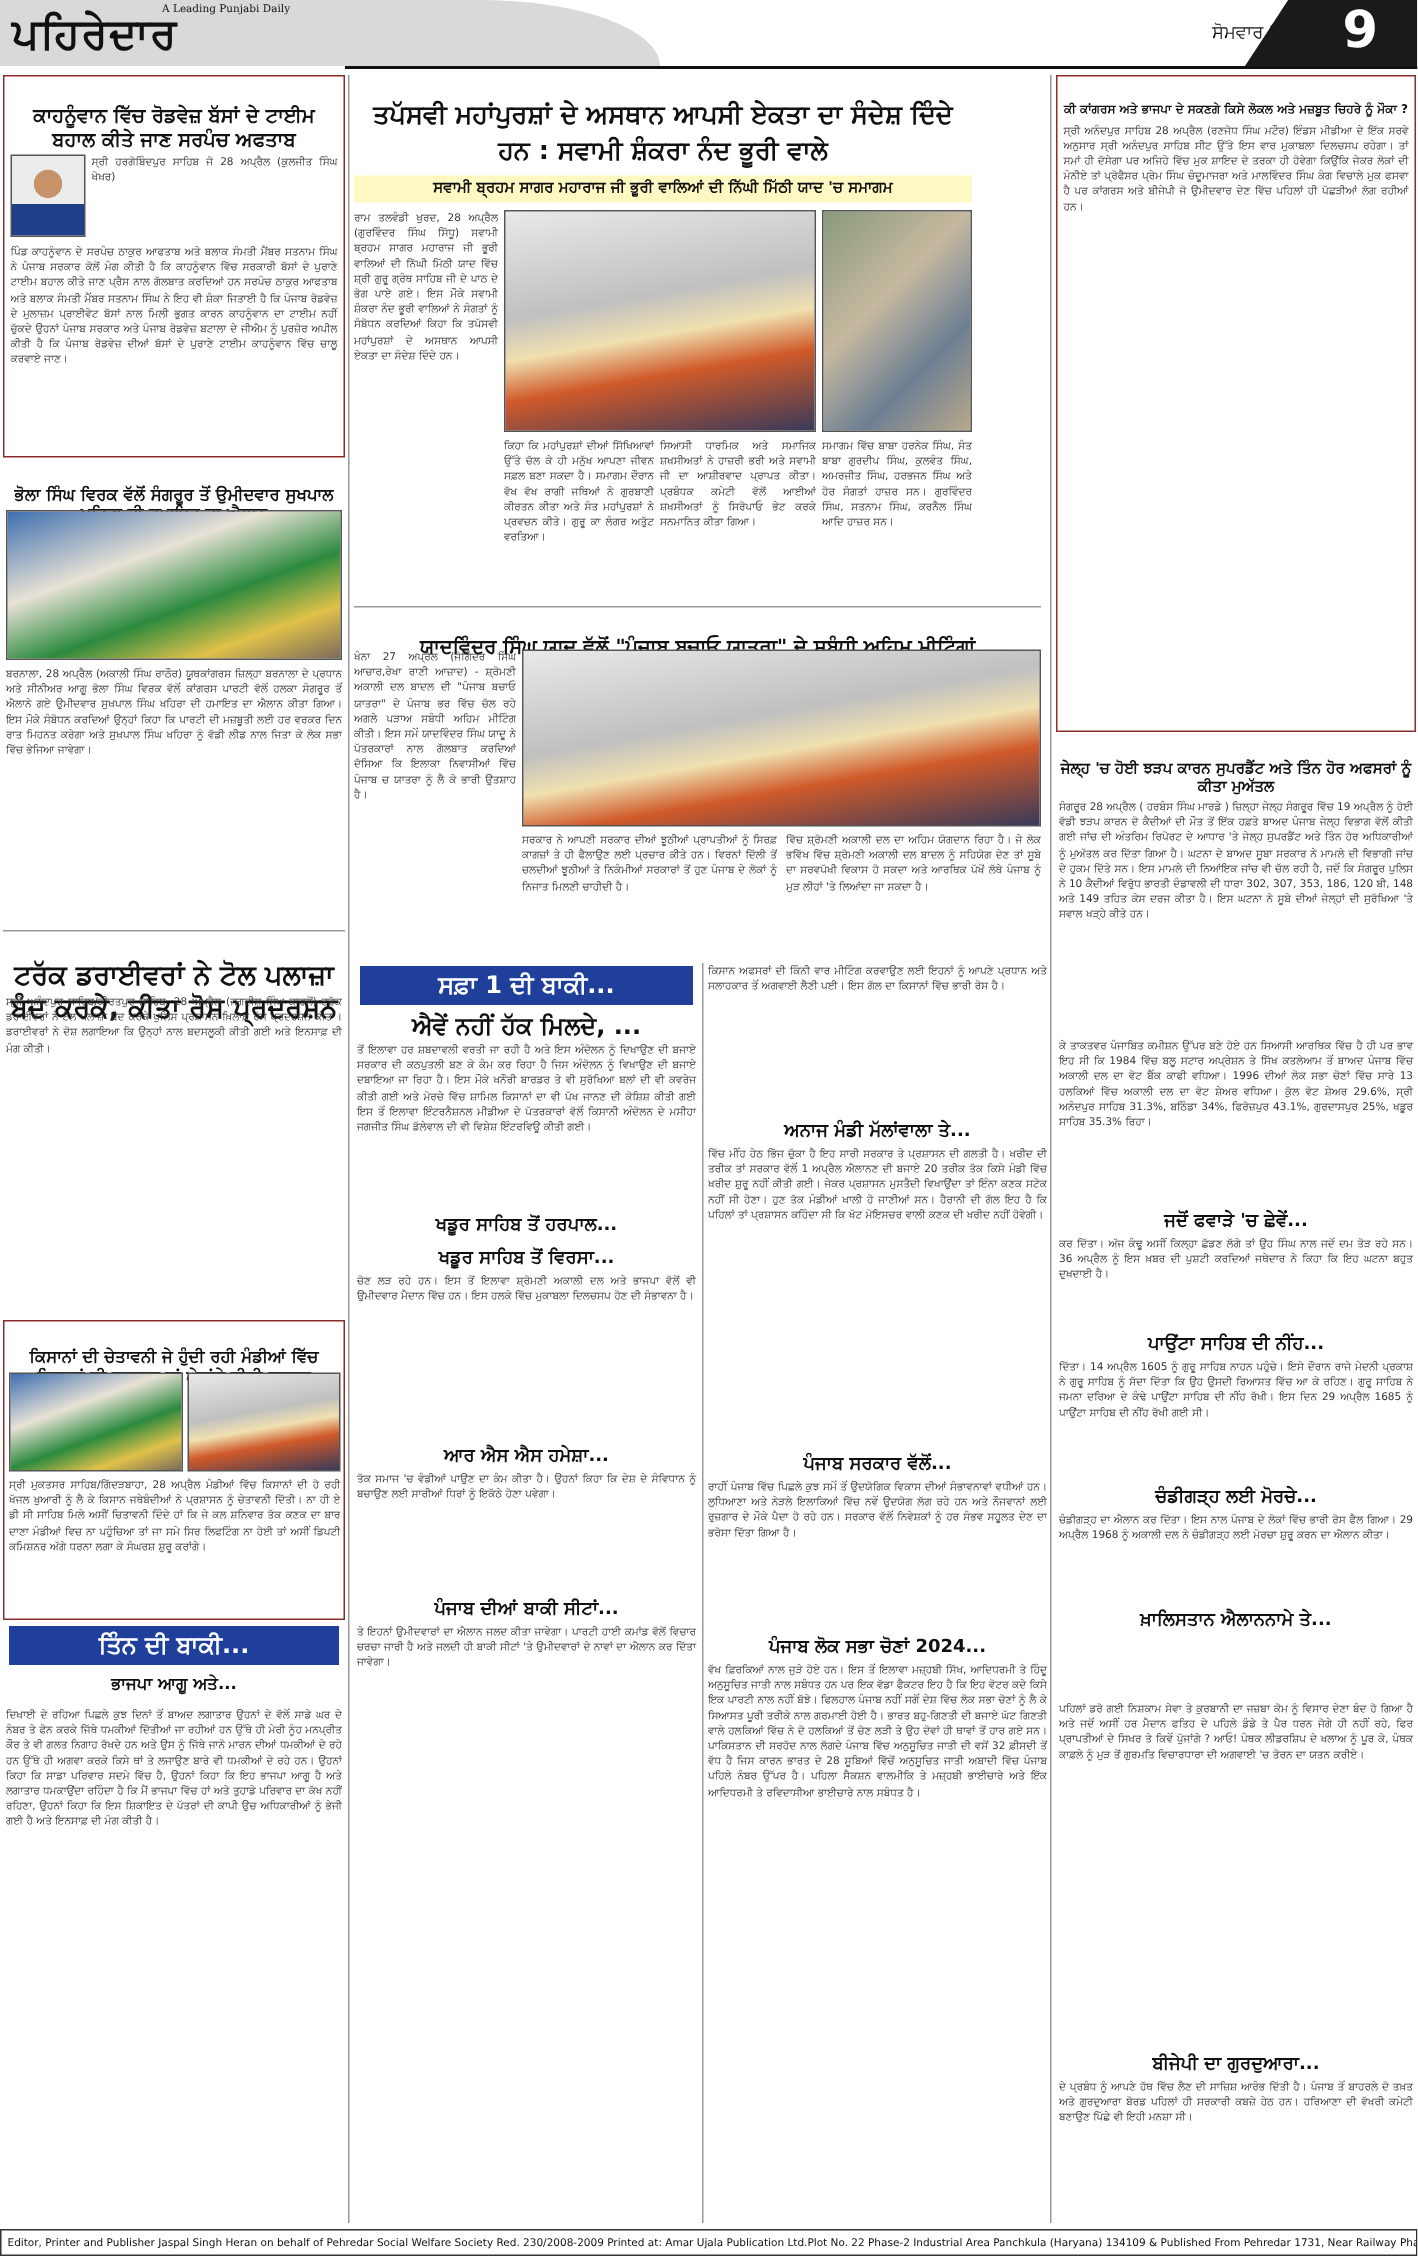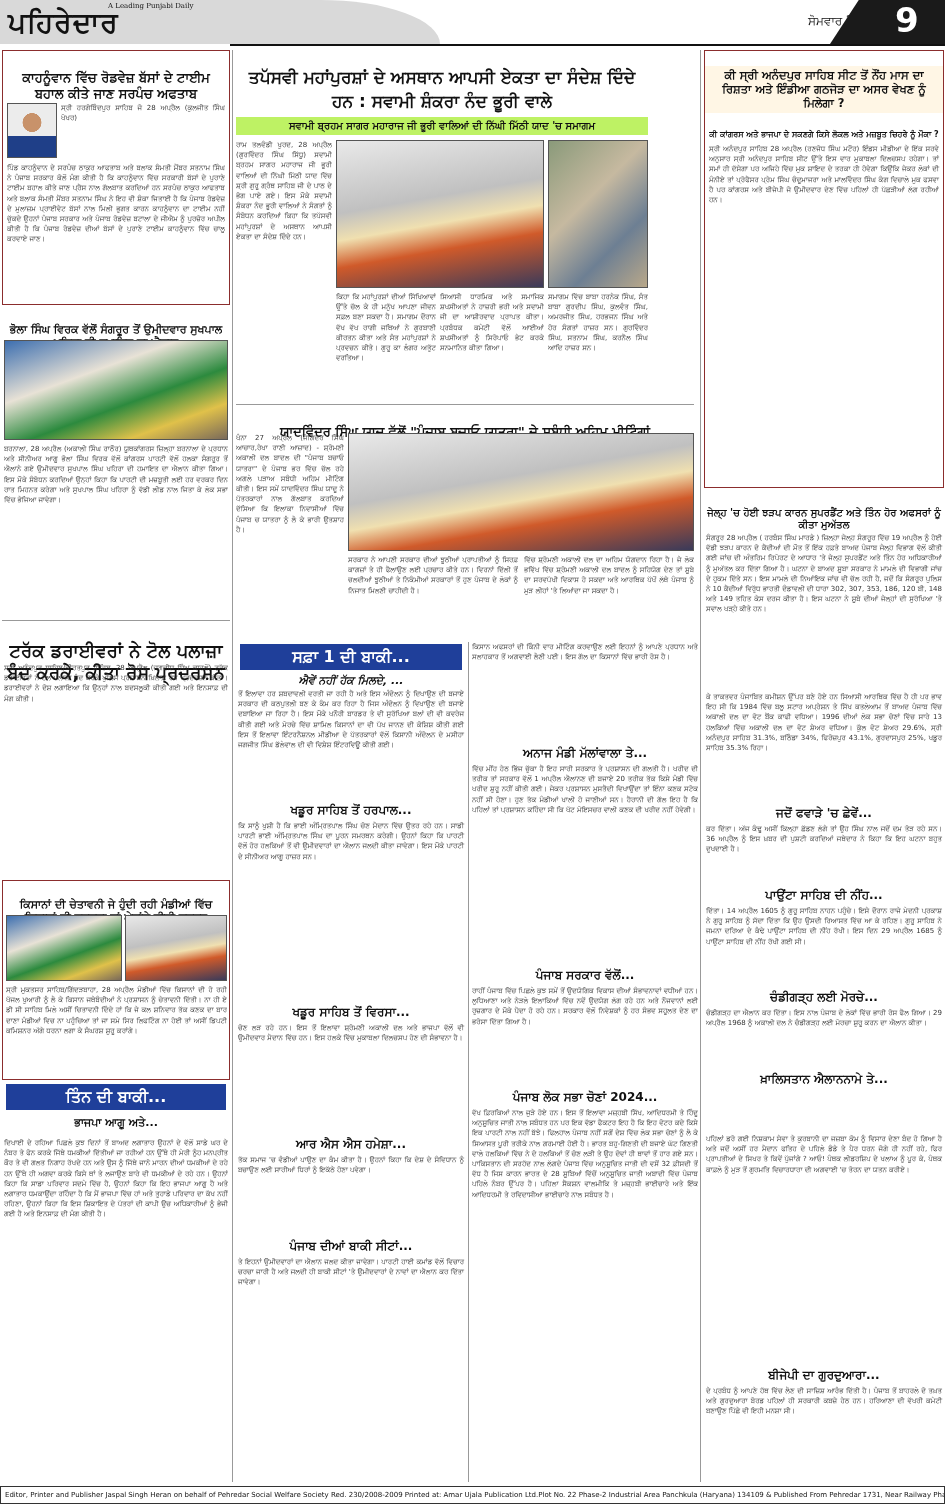--- a/index.html
+++ b/index.html
@@ -15,21 +15,21 @@
   .page-black { left:815px; top:0; width:130px; height:44px; background:#1a1a1a; clip-path: polygon(25% 0,100% 0,100% 100%,0 100%); }
   .page-num { left:895px; top:0; font-size:34px; font-weight:bold; color:#fff; font-family:"DejaVu Sans", sans-serif; }
   .col-box { border:1px solid #8b2d2d; }
   .hl { font-weight:bold; text-align:center; line-height:1.2;margin-top:15px; }
   .body-text { font-size:7px; line-height:10.2px; color:#333; text-align:justify; overflow:hidden; font-family:"DejaVu Sans", sans-serif; }
   .photo { background: linear-gradient(135deg,#8a9a7a,#c6b9a0 40%,#6d7f93 70%,#b9a88a); border:1px solid #555; }
   .photo.blue { background: linear-gradient(160deg,#3d6fb0,#e8e2d6 35%,#2c8a3e 60%,#e0c14a 80%,#7a6a5a); }
   .photo.white { background: linear-gradient(170deg,#e9e9e9,#c0c0c0 40%,#f0e0b0 55%,#d05a2a 70%,#3a3a5a); }
   .photo.portrait { background: radial-gradient(circle at 50% 35%, #c8926a 0 22%, transparent 23%), linear-gradient(#ececec 60%, #1f3f88 61%); }
   .band-blue { background:#1f3f9a; color:#fff; font-weight:bold; text-align:center; }
-  .band-pink { background:#bef264; }
+  .band-pink { background:#fef9c3; }
   .subhd { font-weight:bold; text-align:center; }
   .vrule { background:#999; width:1px; }
   .footer { left:0; top:1486px; width:945px; height:18px; border:1px solid #333; font-size:7px; line-height:16px; padding-left:4px; white-space:nowrap; overflow:hidden; }
 </style>
 </head>
 <body>
 
 <div class="abs masthead">
   <div class="abs mast-grey"></div>
   <div class="abs logo">ਪਹਿਰੇਦਾਰ</div>
@@ -89,24 +89,23 @@
   <div class="hl" style="font-size:13px;padding:4px;">ਯਾਦਵਿੰਦਰ ਸਿੰਘ ਯਾਦੂ ਵੱਲੋਂ "ਪੰਜਾਬ ਬਚਾਓ ਯਾਤਰਾ" ਦੇ ਸਬੰਧੀ ਅਹਿਮ ਮੀਟਿੰਗਾਂ</div>
   <div class="abs body-text" style="left:0;top:28px;width:108px;height:206px;">ਖੰਨਾ 27 ਅਪ੍ਰੈਲ (ਜੋਗਿੰਦਰ ਸਿੰਘ ਆਚਾਰ,ਰੇਖਾ ਰਾਣੀ ਆਜ਼ਾਦ) - ਸ਼੍ਰੋਮਣੀ ਅਕਾਲੀ ਦਲ ਬਾਦਲ ਦੀ "ਪੰਜਾਬ ਬਚਾਓ ਯਾਤਰਾ" ਦੇ ਪੰਜਾਬ ਭਰ ਵਿੱਚ ਚੱਲ ਰਹੇ ਅਗਲੇ ਪੜਾਅ ਸਬੰਧੀ ਅਹਿਮ ਮੀਟਿੰਗ ਕੀਤੀ। ਇਸ ਸਮੇਂ ਯਾਦਵਿੰਦਰ ਸਿੰਘ ਯਾਦੂ ਨੇ ਪੱਤਰਕਾਰਾਂ ਨਾਲ ਗੱਲਬਾਤ ਕਰਦਿਆਂ ਦੱਸਿਆ ਕਿ ਇਲਾਕਾ ਨਿਵਾਸੀਆਂ ਵਿੱਚ ਪੰਜਾਬ ਚ ਯਾਤਰਾ ਨੂੰ ਲੈ ਕੇ ਭਾਰੀ ਉਤਸ਼ਾਹ ਹੈ।</div>
   <div class="abs photo white" style="left:112px;top:28px;width:346px;height:118px;"></div>
   <div class="abs body-text" style="left:112px;top:150px;width:170px;height:84px;">ਸਰਕਾਰ ਨੇ ਆਪਣੀ ਸਰਕਾਰ ਦੀਆਂ ਝੂਠੀਆਂ ਪ੍ਰਾਪਤੀਆਂ ਨੂੰ ਸਿਰਫ਼ ਕਾਗਜ਼ਾਂ ਤੇ ਹੀ ਫੈਲਾਉਣ ਲਈ ਪ੍ਰਚਾਰ ਕੀਤੇ ਹਨ। ਵਿਰਨਾਂ ਦਿੱਲੀ ਤੋਂ ਚਲਦੀਆਂ ਝੂਠੀਆਂ ਤੇ ਨਿਕੰਮੀਆਂ ਸਰਕਾਰਾਂ ਤੋਂ ਹੁਣ ਪੰਜਾਬ ਦੇ ਲੋਕਾਂ ਨੂੰ ਨਿਜਾਤ ਮਿਲਣੀ ਚਾਹੀਦੀ ਹੈ।</div>
   <div class="abs body-text" style="left:288px;top:150px;width:170px;height:84px;">ਵਿੱਚ ਸ਼੍ਰੋਮਣੀ ਅਕਾਲੀ ਦਲ ਦਾ ਅਹਿਮ ਯੋਗਦਾਨ ਰਿਹਾ ਹੈ। ਜੇ ਲੋਕ ਭਵਿੱਖ ਵਿੱਚ ਸ਼੍ਰੋਮਣੀ ਅਕਾਲੀ ਦਲ ਬਾਦਲ ਨੂੰ ਸਹਿਯੋਗ ਦੇਣ ਤਾਂ ਸੂਬੇ ਦਾ ਸਰਵਪੱਖੀ ਵਿਕਾਸ ਹੋ ਸਕਦਾ ਅਤੇ ਆਰਥਿਕ ਪੱਖੋਂ ਲੱਥੇ ਪੰਜਾਬ ਨੂੰ ਮੁੜ ਲੀਹਾਂ 'ਤੇ ਲਿਆਂਦਾ ਜਾ ਸਕਦਾ ਹੈ।</div>
 </div>
 
 <div class="abs band-blue" style="left:240px;top:644px;width:222px;height:26px;font-size:16px;line-height:26px;">ਸਫ਼ਾ 1 ਦੀ ਬਾਕੀ...</div>
 
 <div class="abs" style="left:236px;top:672px;width:230px;height:810px;">
-  <div class="subhd" style="font-size:11px;padding:2px;font-style:italic;">ਐਵੇਂ ਨਹੀਂ ਹੱਕ ਮਿਲਦੇ, ...</div>
+  <div class="subhd" style="font-size:16px;padding:2px;">ਐਵੇਂ ਨਹੀਂ ਹੱਕ ਮਿਲਦੇ, ...</div>
   <div class="body-text" style="height:110px;padding:0 2px;">ਤੋਂ ਇਲਾਵਾ ਹਰ ਸ਼ਬਦਾਵਲੀ ਵਰਤੀ ਜਾ ਰਹੀ ਹੈ ਅਤੇ ਇਸ ਅੰਦੋਲਨ ਨੂੰ ਦਿਖਾਉਣ ਦੀ ਬਜਾਏ ਸਰਕਾਰ ਦੀ ਕਠਪੁਤਲੀ ਬਣ ਕੇ ਕੰਮ ਕਰ ਰਿਹਾ ਹੈ ਜਿਸ ਅੰਦੋਲਨ ਨੂੰ ਵਿਖਾਉਣ ਦੀ ਬਜਾਏ ਦਬਾਇਆ ਜਾ ਰਿਹਾ ਹੈ। ਇਸ ਮੌਕੇ ਖਨੌਰੀ ਬਾਰਡਰ ਤੇ ਵੀ ਸੁਰੱਖਿਆ ਬਲਾਂ ਦੀ ਵੀ ਕਵਰੇਜ ਕੀਤੀ ਗਈ ਅਤੇ ਮੋਰਚੇ ਵਿੱਚ ਸ਼ਾਮਿਲ ਕਿਸਾਨਾਂ ਦਾ ਵੀ ਪੱਖ ਜਾਨਣ ਦੀ ਕੋਸ਼ਿਸ਼ ਕੀਤੀ ਗਈ ਇਸ ਤੋਂ ਇਲਾਵਾ ਇੰਟਰਨੈਸ਼ਨਲ ਮੀਡੀਆ ਦੇ ਪੱਤਰਕਾਰਾਂ ਵੱਲੋਂ ਕਿਸਾਨੀ ਅੰਦੋਲਨ ਦੇ ਮਸੀਹਾ ਜਗਜੀਤ ਸਿੰਘ ਡੱਲੇਵਾਲ ਦੀ ਵੀ ਵਿਸ਼ੇਸ਼ ਇੰਟਰਵਿਊ ਕੀਤੀ ਗਈ।</div>
   <div class="subhd" style="font-size:12px;padding:4px 2px;">ਖਡੂਰ ਸਾਹਿਬ ਤੋਂ ਹਰਪਾਲ...</div>
-  <div class="body-text" style="height:180px;padding:0 2px;">ਕਿ ਸਾਨੂੰ ਖੁਸ਼ੀ ਹੈ ਕਿ ਭਾਈ ਅੰਮ੍ਰਿਤਪਾਲ ਸਿੰਘ ਚੋਣ ਮੈਦਾਨ ਵਿੱਚ ਉਤਰ ਰਹੇ ਹਨ। ਸਾਡੀ ਪਾਰਟੀ ਭਾਈ ਅੰਮ੍ਰਿਤਪਾਲ ਸਿੰਘ ਦਾ ਪੂਰਨ ਸਮਰਥਨ ਕਰੇਗੀ। ਉਹਨਾਂ ਕਿਹਾ ਕਿ ਪਾਰਟੀ ਵੱਲੋਂ ਹੋਰ ਹਲਕਿਆਂ ਤੋਂ ਵੀ ਉਮੀਦਵਾਰਾਂ ਦਾ ਐਲਾਨ ਜਲਦੀ ਕੀਤਾ ਜਾਵੇਗਾ। ਇਸ ਮੌਕੇ ਪਾਰਟੀ ਦੇ ਸੀਨੀਅਰ ਆਗੂ ਹਾਜ਼ਰ ਸਨ।</div>
   <div class="subhd" style="font-size:12px;padding:4px 2px;">ਖਡੂਰ ਸਾਹਿਬ ਤੋਂ ਵਿਰਸਾ...</div>
   <div class="body-text" style="height:110px;padding:0 2px;">ਚੋਣ ਲੜ ਰਹੇ ਹਨ। ਇਸ ਤੋਂ ਇਲਾਵਾ ਸ਼੍ਰੋਮਣੀ ਅਕਾਲੀ ਦਲ ਅਤੇ ਭਾਜਪਾ ਵੱਲੋਂ ਵੀ ਉਮੀਦਵਾਰ ਮੈਦਾਨ ਵਿੱਚ ਹਨ। ਇਸ ਹਲਕੇ ਵਿੱਚ ਮੁਕਾਬਲਾ ਦਿਲਚਸਪ ਹੋਣ ਦੀ ਸੰਭਾਵਨਾ ਹੈ।</div>
   <div class="subhd" style="font-size:12px;padding:4px 2px;">ਆਰ ਐਸ ਐਸ ਹਮੇਸ਼ਾ...</div>
   <div class="body-text" style="height:80px;padding:0 2px;">ਤੱਕ ਸਮਾਜ 'ਚ ਵੰਡੀਆਂ ਪਾਉਣ ਦਾ ਕੰਮ ਕੀਤਾ ਹੈ। ਉਹਨਾਂ ਕਿਹਾ ਕਿ ਦੇਸ਼ ਦੇ ਸੰਵਿਧਾਨ ਨੂੰ ਬਚਾਉਣ ਲਈ ਸਾਰੀਆਂ ਧਿਰਾਂ ਨੂੰ ਇਕੱਠੇ ਹੋਣਾ ਪਵੇਗਾ।</div>
   <div class="subhd" style="font-size:12px;padding:4px 2px;">ਪੰਜਾਬ ਦੀਆਂ ਬਾਕੀ ਸੀਟਾਂ...</div>
   <div class="body-text" style="height:200px;padding:0 2px;">ਤੇ ਇਹਨਾਂ ਉਮੀਦਵਾਰਾਂ ਦਾ ਐਲਾਨ ਜਲਦ ਕੀਤਾ ਜਾਵੇਗਾ। ਪਾਰਟੀ ਹਾਈ ਕਮਾਂਡ ਵੱਲੋਂ ਵਿਚਾਰ ਚਰਚਾ ਜਾਰੀ ਹੈ ਅਤੇ ਜਲਦੀ ਹੀ ਬਾਕੀ ਸੀਟਾਂ 'ਤੇ ਉਮੀਦਵਾਰਾਂ ਦੇ ਨਾਵਾਂ ਦਾ ਐਲਾਨ ਕਰ ਦਿੱਤਾ ਜਾਵੇਗਾ।</div>
 </div>
 
 <div class="abs vrule" style="left:468px;top:642px;height:840px;"></div>
 
@@ -116,21 +115,20 @@
   <div class="body-text" style="height:200px;">ਵਿੱਚ ਮੀਂਹ ਹੇਠ ਭਿੱਜ ਚੁੱਕਾ ਹੈ ਇਹ ਸਾਰੀ ਸਰਕਾਰ ਤੇ ਪ੍ਰਸ਼ਾਸਨ ਦੀ ਗਲਤੀ ਹੈ। ਖਰੀਦ ਦੀ ਤਰੀਕ ਤਾਂ ਸਰਕਾਰ ਵੱਲੋਂ 1 ਅਪ੍ਰੈਲ ਐਲਾਨਣ ਦੀ ਬਜਾਏ 20 ਤਰੀਕ ਤੱਕ ਕਿਸੇ ਮੰਡੀ ਵਿੱਚ ਖਰੀਦ ਸ਼ੁਰੂ ਨਹੀਂ ਕੀਤੀ ਗਈ। ਜੇਕਰ ਪ੍ਰਸ਼ਾਸਨ ਮੁਸਤੈਦੀ ਵਿਖਾਉਂਦਾ ਤਾਂ ਇੰਨਾ ਕਣਕ ਸਟੋਕ ਨਹੀਂ ਸੀ ਹੋਣਾ। ਹੁਣ ਤੱਕ ਮੰਡੀਆਂ ਖਾਲੀ ਹੋ ਜਾਣੀਆਂ ਸਨ। ਹੈਰਾਨੀ ਦੀ ਗੱਲ ਇਹ ਹੈ ਕਿ ਪਹਿਲਾਂ ਤਾਂ ਪ੍ਰਸ਼ਾਸਨ ਕਹਿੰਦਾ ਸੀ ਕਿ ਖੱਟ ਮੋਇਸਚਰ ਵਾਲੀ ਕਣਕ ਦੀ ਖਰੀਦ ਨਹੀਂ ਹੋਵੇਗੀ।</div>
   <div class="subhd" style="font-size:12px;padding:4px 2px;">ਪੰਜਾਬ ਸਰਕਾਰ ਵੱਲੋਂ...</div>
   <div class="body-text" style="height:100px;">ਰਾਹੀਂ ਪੰਜਾਬ ਵਿੱਚ ਪਿਛਲੇ ਕੁਝ ਸਮੇਂ ਤੋਂ ਉਦਯੋਗਿਕ ਵਿਕਾਸ ਦੀਆਂ ਸੰਭਾਵਨਾਵਾਂ ਵਧੀਆਂ ਹਨ। ਲੁਧਿਆਣਾ ਅਤੇ ਨੇੜਲੇ ਇਲਾਕਿਆਂ ਵਿੱਚ ਨਵੇਂ ਉਦਯੋਗ ਲੱਗ ਰਹੇ ਹਨ ਅਤੇ ਨੌਜਵਾਨਾਂ ਲਈ ਰੁਜ਼ਗਾਰ ਦੇ ਮੌਕੇ ਪੈਦਾ ਹੋ ਰਹੇ ਹਨ। ਸਰਕਾਰ ਵੱਲੋਂ ਨਿਵੇਸ਼ਕਾਂ ਨੂੰ ਹਰ ਸੰਭਵ ਸਹੂਲਤ ਦੇਣ ਦਾ ਭਰੋਸਾ ਦਿੱਤਾ ਗਿਆ ਹੈ।</div>
   <div class="subhd" style="font-size:12px;padding:4px 2px;">ਪੰਜਾਬ ਲੋਕ ਸਭਾ ਚੋਣਾਂ 2024...</div>
   <div class="body-text" style="height:360px;">ਵੱਖ ਫ਼ਿਰਕਿਆਂ ਨਾਲ ਜੁੜੇ ਹੋਏ ਹਨ। ਇਸ ਤੋਂ ਇਲਾਵਾ ਮਜ਼੍ਹਬੀ ਸਿੱਖ, ਆਦਿਧਰਮੀ ਤੇ ਹਿੰਦੂ ਅਨੁਸੂਚਿਤ ਜਾਤੀ ਨਾਲ ਸਬੰਧਤ ਹਨ ਪਰ ਇਕ ਵੱਡਾ ਫੈਕਟਰ ਇਹ ਹੈ ਕਿ ਇਹ ਵੋਟਰ ਕਦੇ ਕਿਸੇ ਇਕ ਪਾਰਟੀ ਨਾਲ ਨਹੀਂ ਬੱਝੇ। ਫਿਲਹਾਲ ਪੰਜਾਬ ਨਹੀਂ ਸਗੋਂ ਦੇਸ਼ ਵਿੱਚ ਲੋਕ ਸਭਾ ਚੋਣਾਂ ਨੂੰ ਲੈ ਕੇ ਸਿਆਸਤ ਪੂਰੀ ਤਰੀਕੇ ਨਾਲ ਗਰਮਾਈ ਹੋਈ ਹੈ। ਭਾਰਤ ਬਹੁ-ਗਿਣਤੀ ਦੀ ਬਜਾਏ ਘੱਟ ਗਿਣਤੀ ਵਾਲੇ ਹਲਕਿਆਂ ਵਿੱਚ ਨੇ ਦੋ ਹਲਕਿਆਂ ਤੋਂ ਚੋਣ ਲੜੀ ਤੇ ਉਹ ਦੋਵਾਂ ਹੀ ਥਾਵਾਂ ਤੋਂ ਹਾਰ ਗਏ ਸਨ। ਪਾਕਿਸਤਾਨ ਦੀ ਸਰਹੱਦ ਨਾਲ ਲੱਗਦੇ ਪੰਜਾਬ ਵਿੱਚ ਅਨੁਸੂਚਿਤ ਜਾਤੀ ਦੀ ਵਸੋਂ 32 ਫ਼ੀਸਦੀ ਤੋਂ ਵੱਧ ਹੈ ਜਿਸ ਕਾਰਨ ਭਾਰਤ ਦੇ 28 ਸੂਬਿਆਂ ਵਿੱਚੋਂ ਅਨੁਸੂਚਿਤ ਜਾਤੀ ਅਬਾਦੀ ਵਿੱਚ ਪੰਜਾਬ ਪਹਿਲੇ ਨੰਬਰ ਉੱਪਰ ਹੈ। ਪਹਿਲਾ ਸੈਕਸ਼ਨ ਵਾਲਮੀਕਿ ਤੇ ਮਜ਼੍ਹਬੀ ਭਾਈਚਾਰੇ ਅਤੇ ਇੱਕ ਆਦਿਧਰਮੀ ਤੇ ਰਵਿਦਾਸੀਆ ਭਾਈਚਾਰੇ ਨਾਲ ਸਬੰਧਤ ਹੈ।</div>
 </div>
 
 <div class="abs vrule" style="left:700px;top:50px;height:1432px;"></div>
 
 <div class="abs col-box" style="left:704px;top:50px;width:240px;height:438px;">
-  <div class="hl" style="font-size:11.5px;padding:3px;background:#fff6e5;">ਕੀ ਸ੍ਰੀ ਅਨੰਦਪੁਰ ਸਾਹਿਬ ਸੀਟ ਤੋਂ ਨੌਂਹ ਮਾਸ ਦਾ ਰਿਸ਼ਤਾ ਅਤੇ ਇੰਡੀਆ ਗਠਜੋੜ ਦਾ ਅਸਰ ਵੇਖਣ ਨੂੰ ਮਿਲੇਗਾ ?</div>
   <div class="hl" style="font-size:8px;padding:2px;">ਕੀ ਕਾਂਗਰਸ ਅਤੇ ਭਾਜਪਾ ਦੇ ਸਕਣਗੇ ਕਿਸੇ ਲੋਕਲ ਅਤੇ ਮਜ਼ਬੂਤ ਚਿਹਰੇ ਨੂੰ ਮੌਕਾ ?</div>
   <div class="body-text" style="padding:2px 4px;height:380px;">ਸ੍ਰੀ ਅਨੰਦਪੁਰ ਸਾਹਿਬ 28 ਅਪ੍ਰੈਲ (ਰਣਜੋਧ ਸਿੰਘ ਮਟੌਰ) ਇੰਡਸ ਮੀਡੀਆ ਦੇ ਇੱਕ ਸਰਵੇ ਅਨੁਸਾਰ ਸ੍ਰੀ ਅਨੰਦਪੁਰ ਸਾਹਿਬ ਸੀਟ ਉੱਤੇ ਇਸ ਵਾਰ ਮੁਕਾਬਲਾ ਦਿਲਚਸਪ ਰਹੇਗਾ। ਤਾਂ ਸਮਾਂ ਹੀ ਦੱਸੇਗਾ ਪਰ ਅਜਿਹੇ ਵਿੱਚ ਮੁਕ ਸ਼ਾਇਦ ਦੇ ਤਰਕਾ ਹੀ ਹੋਵੇਗਾ ਕਿਉਂਕਿ ਜੇਕਰ ਲੋਕਾਂ ਦੀ ਮੰਨੀਏ ਤਾਂ ਪ੍ਰੋਫੈਸਰ ਪ੍ਰੇਮ ਸਿੰਘ ਚੰਦੂਮਾਜਰਾ ਅਤੇ ਮਾਲਵਿੰਦਰ ਸਿੰਘ ਕੰਗ ਵਿਚਾਲੇ ਮੁਕ ਫਸਵਾ ਹੈ ਪਰ ਕਾਂਗਰਸ ਅਤੇ ਬੀਜੇਪੀ ਜੋ ਉਮੀਦਵਾਰ ਦੇਣ ਵਿੱਚ ਪਹਿਲਾਂ ਹੀ ਪੱਛੜੀਆਂ ਲੱਗ ਰਹੀਆਂ ਹਨ।</div>
 </div>
 
 <div class="abs" style="left:704px;top:490px;width:240px;height:200px;">
   <div class="hl" style="font-size:10px;padding:2px;">ਜੇਲ੍ਹ 'ਚ ਹੋਈ ਝੜਪ ਕਾਰਨ ਸੁਪਰਡੈਂਟ ਅਤੇ ਤਿੰਨ ਹੋਰ ਅਫਸਰਾਂ ਨੂੰ ਕੀਤਾ ਮੁਅੱਤਲ</div>
   <div class="body-text" style="padding:0 2px;height:176px;">ਸੰਗਰੂਰ 28 ਅਪ੍ਰੈਲ ( ਹਰਬੰਸ ਸਿੰਘ ਮਾਰਡੇ ) ਜ਼ਿਲ੍ਹਾ ਜੇਲ੍ਹ ਸੰਗਰੂਰ ਵਿੱਚ 19 ਅਪ੍ਰੈਲ ਨੂੰ ਹੋਈ ਵੱਡੀ ਝੜਪ ਕਾਰਨ ਦੋ ਕੈਦੀਆਂ ਦੀ ਮੌਤ ਤੋਂ ਇੱਕ ਹਫ਼ਤੇ ਬਾਅਦ ਪੰਜਾਬ ਜੇਲ੍ਹ ਵਿਭਾਗ ਵੱਲੋਂ ਕੀਤੀ ਗਈ ਜਾਂਚ ਦੀ ਅੰਤਰਿਮ ਰਿਪੋਰਟ ਦੇ ਆਧਾਰ 'ਤੇ ਜੇਲ੍ਹ ਸੁਪਰਡੈਂਟ ਅਤੇ ਤਿੰਨ ਹੋਰ ਅਧਿਕਾਰੀਆਂ ਨੂੰ ਮੁਅੱਤਲ ਕਰ ਦਿੱਤਾ ਗਿਆ ਹੈ। ਘਟਨਾ ਦੇ ਬਾਅਦ ਸੂਬਾ ਸਰਕਾਰ ਨੇ ਮਾਮਲੇ ਦੀ ਵਿਭਾਗੀ ਜਾਂਚ ਦੇ ਹੁਕਮ ਦਿੱਤੇ ਸਨ। ਇਸ ਮਾਮਲੇ ਦੀ ਨਿਆਂਇਕ ਜਾਂਚ ਵੀ ਚੱਲ ਰਹੀ ਹੈ, ਜਦੋਂ ਕਿ ਸੰਗਰੂਰ ਪੁਲਿਸ ਨੇ 10 ਕੈਦੀਆਂ ਵਿਰੁੱਧ ਭਾਰਤੀ ਦੰਡਾਵਲੀ ਦੀ ਧਾਰਾ 302, 307, 353, 186, 120 ਬੀ, 148 ਅਤੇ 149 ਤਹਿਤ ਕੇਸ ਦਰਜ ਕੀਤਾ ਹੈ। ਇਸ ਘਟਨਾ ਨੇ ਸੂਬੇ ਦੀਆਂ ਜੇਲ੍ਹਾਂ ਦੀ ਸੁਰੱਖਿਆ 'ਤੇ ਸਵਾਲ ਖੜ੍ਹੇ ਕੀਤੇ ਹਨ।</div>
 </div>
 
 <div class="abs" style="left:704px;top:692px;width:240px;height:792px;">

